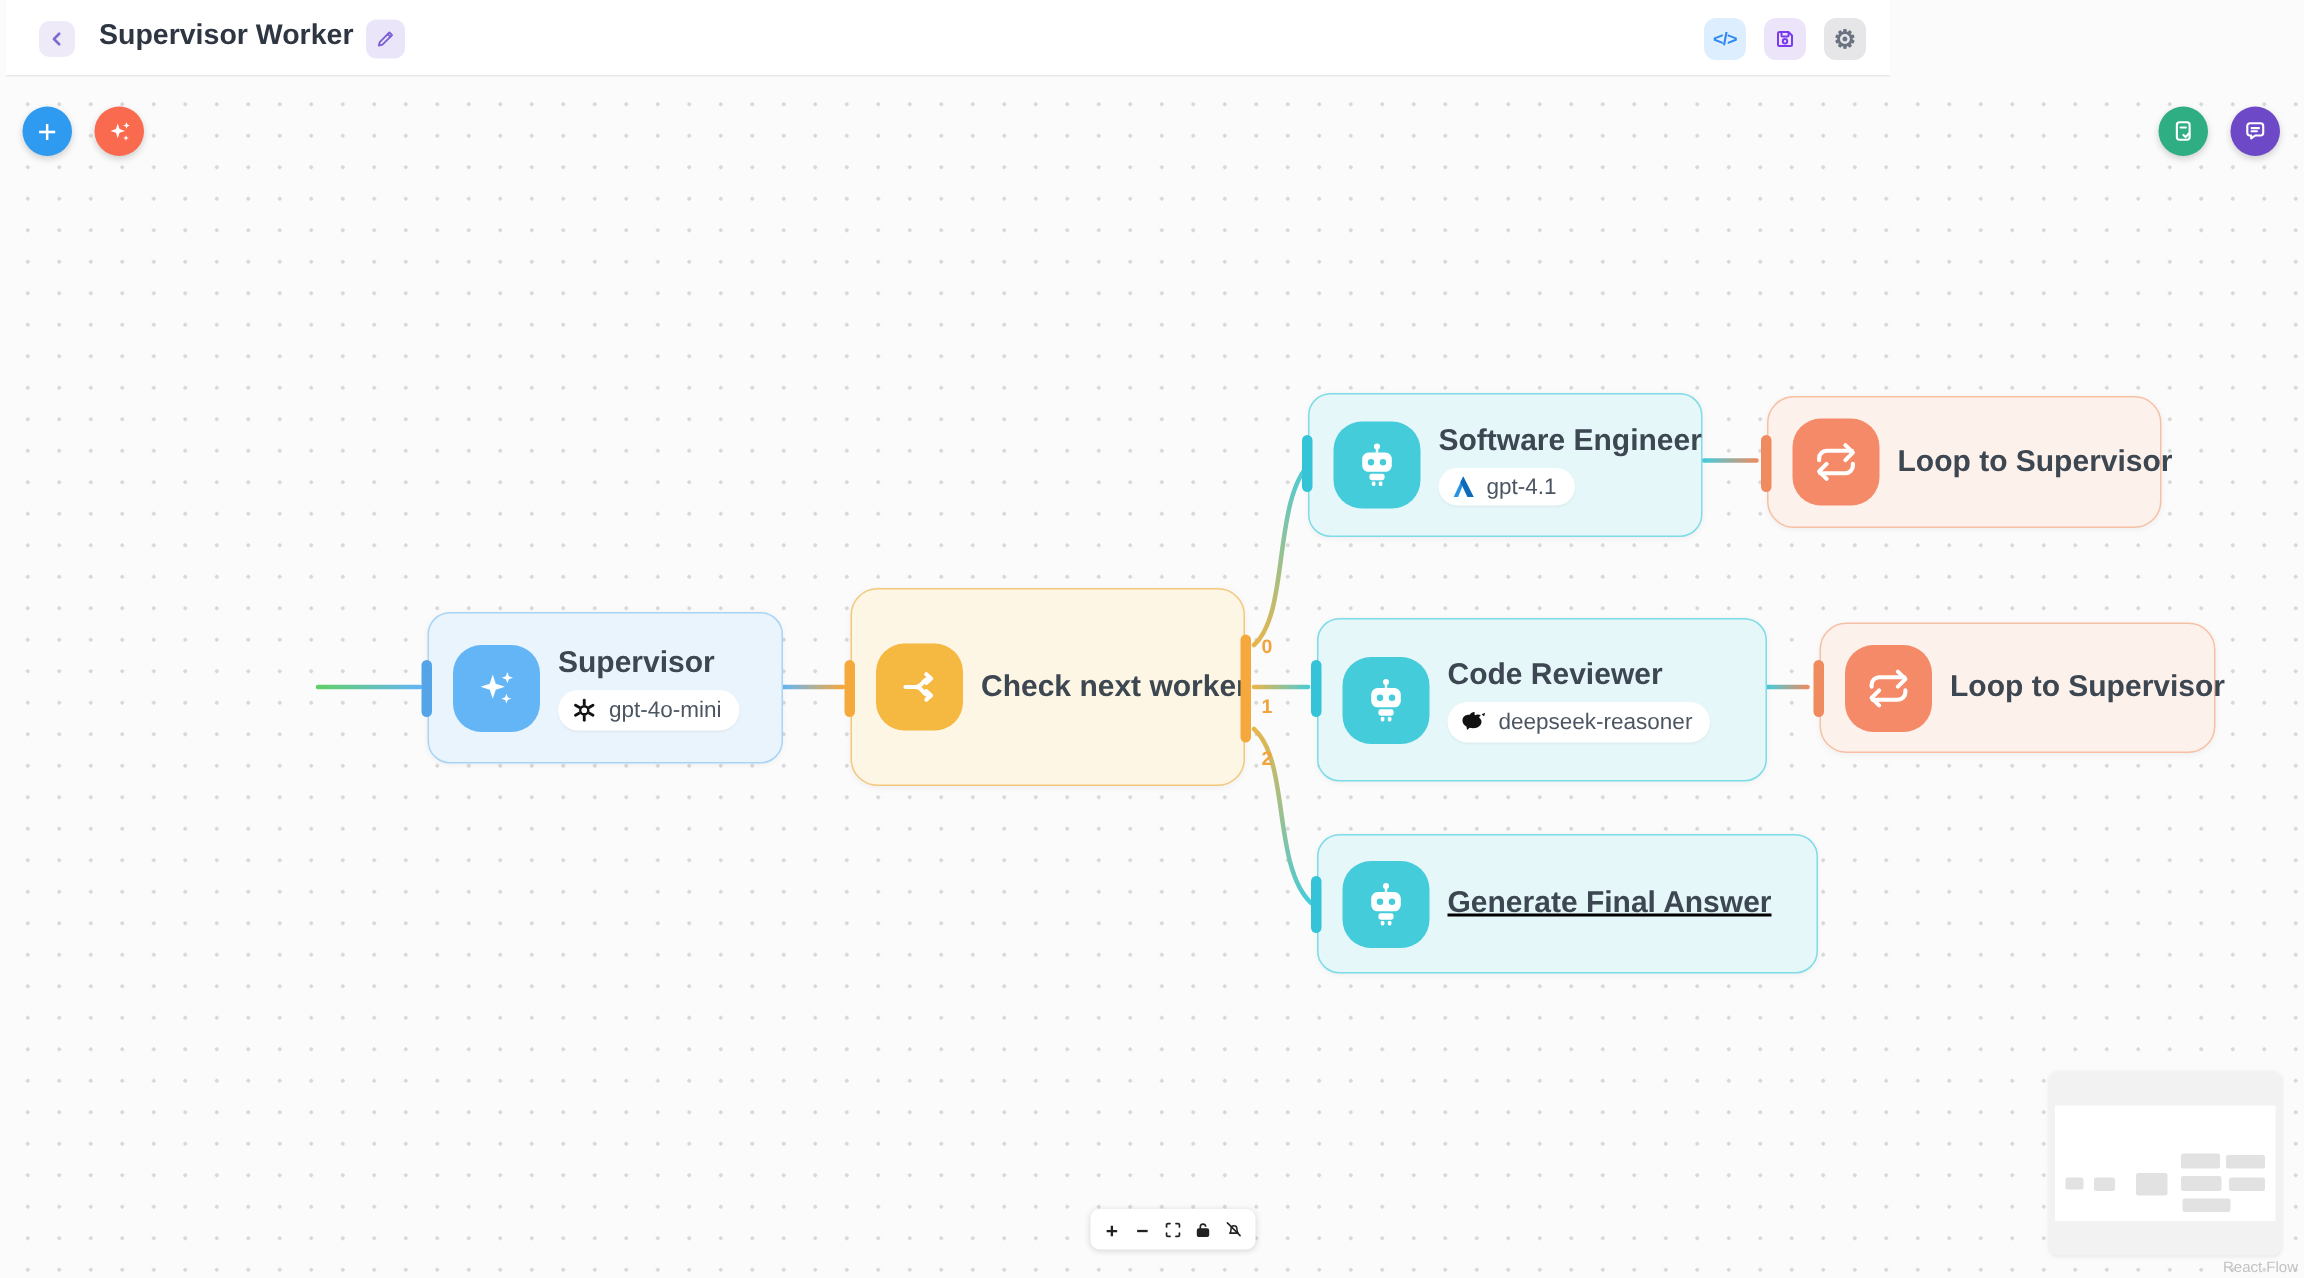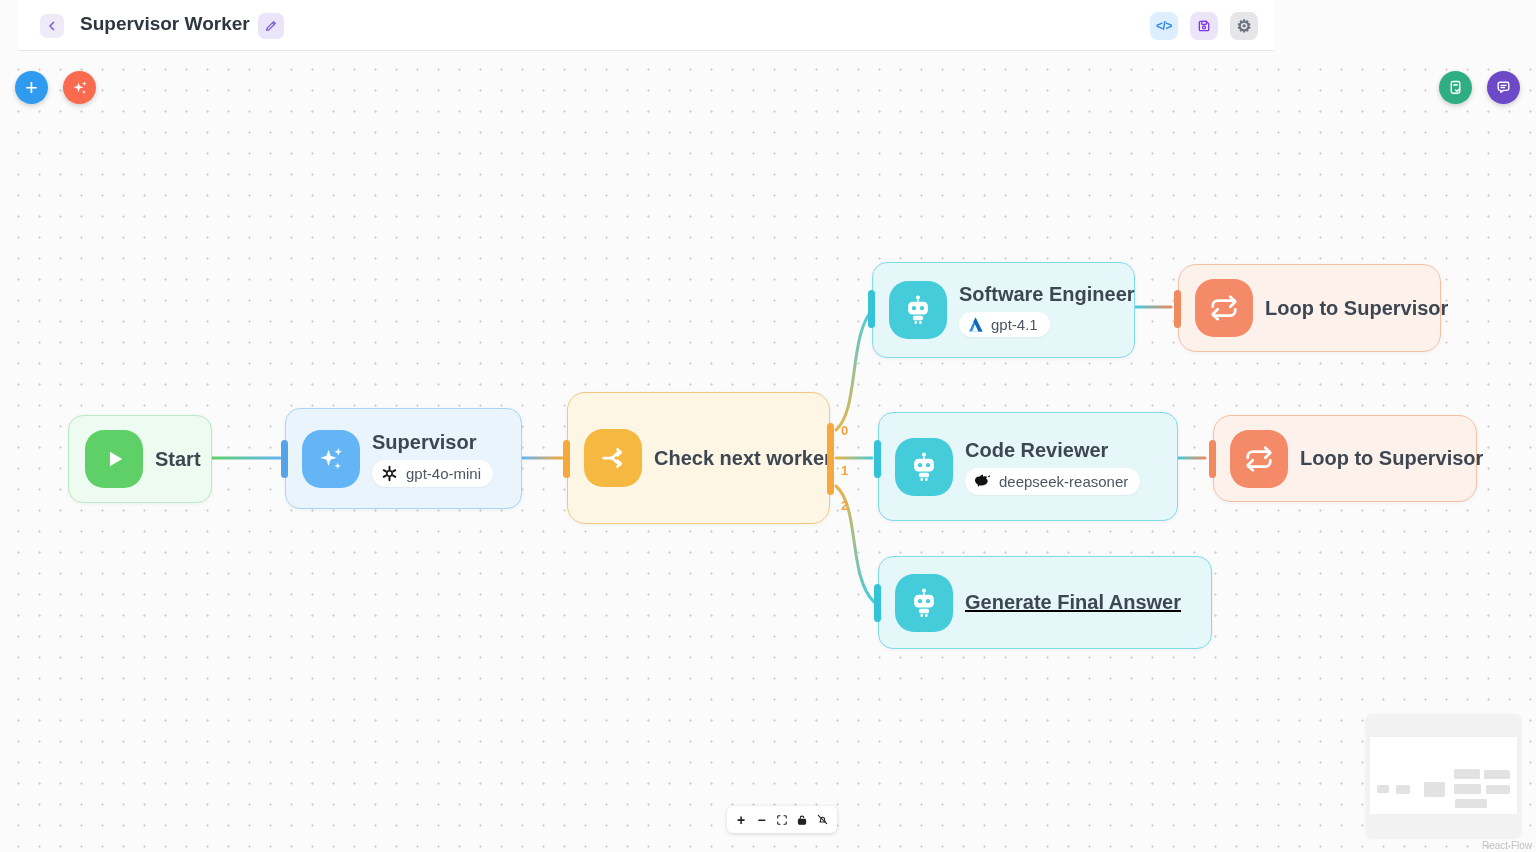--- a/index.html
+++ b/index.html
@@ -1,20 +1,20 @@
 <!DOCTYPE html>
 <html><head>
 <meta charset="utf-8">
 <style>
   * { margin:0; padding:0; box-sizing:border-box; }
   html,body { width:1536px; height:852px; overflow:hidden;
     font-family:"Liberation Sans", sans-serif; background:#fbfbfb; }
 
   
-  .header { position:absolute; top:0; left:18px; width:1256px; height:51px;
+  .header { position:absolute; top:0; left:4px; width:1256px; height:51px;
     background:#ffffff; border-bottom:1px solid #e7e7e7; z-index:50; }
   .hdr-back { position:absolute; left:22px; top:14px; width:24px; height:24px;
     background:#eeeaf8; border-radius:7px; display:flex; align-items:center; justify-content:center;
     cursor:pointer; border:none; }
   .hdr-title { position:absolute; left:62px; top:13px; font-size:19px; font-weight:700; color:#2e3642; }
   .hdr-edit { position:absolute; left:240px; top:13px; width:26px; height:26px;
     background:#eae5f8; border-radius:7px; display:flex; align-items:center; justify-content:center; border:none; cursor:pointer; }
   .hdr-actions { position:absolute; right:16px; top:12px; display:flex; gap:12px; }
   .hdr-btn { width:28px; height:28px; border-radius:8px; border:none; cursor:pointer;
     display:flex; align-items:center; justify-content:center; font-weight:700; }
@@ -182,30 +182,20 @@
         <path d="M12.2 15.5l2 2 3.6-3.8"></path>
       </svg>
   </button>
   <button class="fab chat">
     <svg width="17" height="17" viewBox="0 0 24 24" fill="none" stroke="#ffffff" stroke-width="2" stroke-linecap="round" stroke-linejoin="round">
         <path d="M4.5 7A2.5 2.5 0 0 1 7 4.5h10A2.5 2.5 0 0 1 19.5 7v6.5A2.5 2.5 0 0 1 17 16h-5l-3.8 2.8V16H7a2.5 2.5 0 0 1-2.5-2.5z"></path>
         <path d="M8.5 9h7M8.5 12h5"></path>
       </svg>
   </button>
 
-  <div class="node n-start" style="top:364px">
-    <div class="nicon ic-green">
-      <svg width="28" height="28" viewBox="0 0 24 24" fill="#ffffff">
-          <path d="M8.5 5.8v12.4L19 12z"></path>
-        </svg>
-    </div>
-    <div class="ncol">
-        <div class="ntitle">Start</div>
-      </div>
-  </div>
 
   <div class="node n-sup" style="top:357px">
     <div class="handle h-blue" style="left:-5px; top:31px; height:38px;"></div>
     <div class="nicon ic-blue">
       <svg width="30" height="30" viewBox="0 0 24 24" fill="#ffffff">
           <path d="M10 4.5l1.6 4.9 4.9 1.6-4.9 1.6L10 17.5l-1.6-4.9-4.9-1.6 4.9-1.6z"></path>
           <path d="M17.8 3.2l.8 2.2 2.2.8-2.2.8-.8 2.2-.8-2.2-2.2-.8 2.2-.8z"></path>
           <path d="M17.3 14.8l.7 1.9 1.9.7-1.9.7-.7 1.9-.7-1.9-1.9-.7 1.9-.7z"></path>
         </svg>
     </div>

